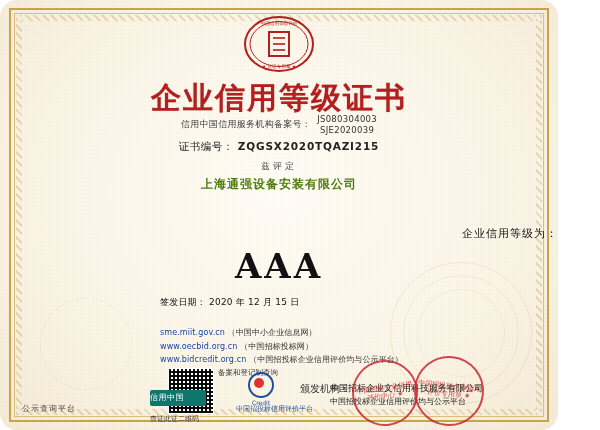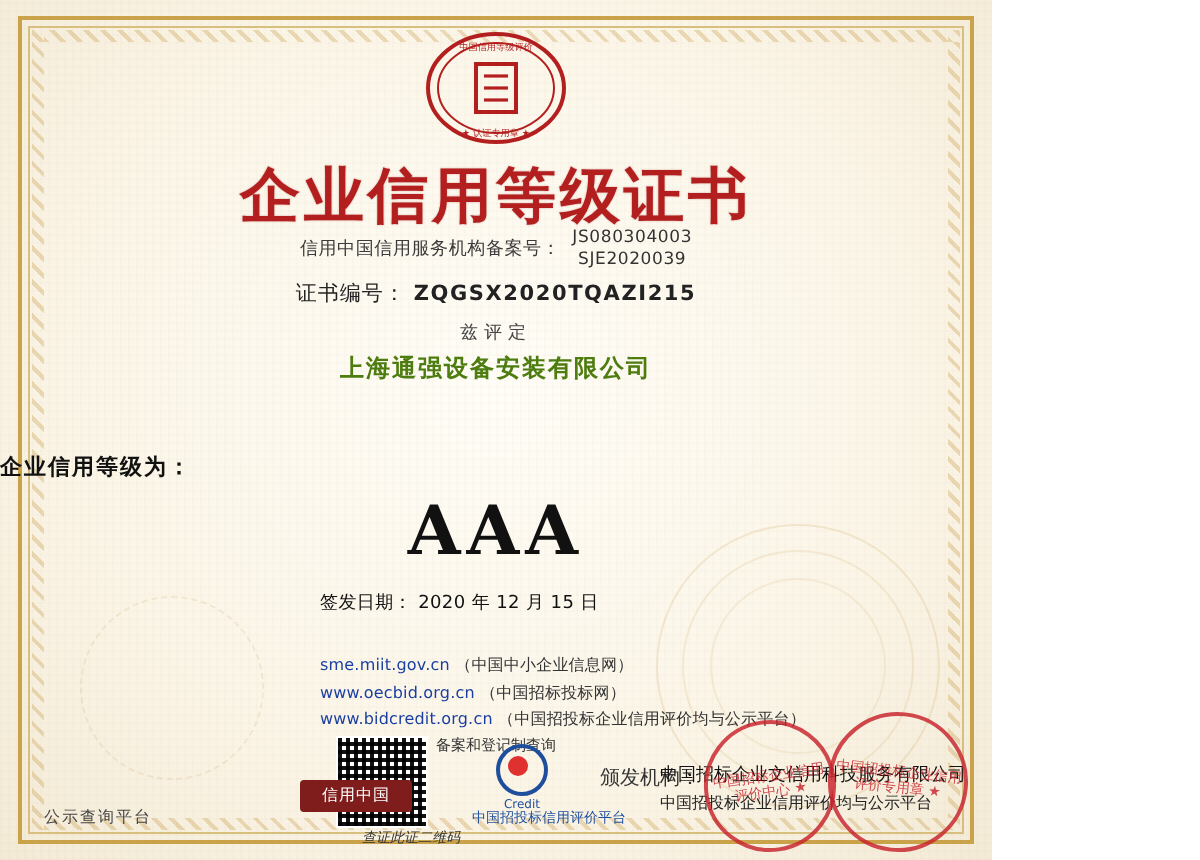--- a/index.html
+++ b/index.html
@@ -8,24 +8,25 @@
     background: #ffffff;
   }
   body {
     width: 600px;
     height: 430px;
     font-family: "DejaVu Sans", "Liberation Sans", sans-serif;
     overflow: hidden;
   }
   .certificate {
     position: relative;
-    width: 496px;
+    width: 558px;
     height: 430px;
     background: #fdfaf2;
     overflow: hidden;
+    border-radius: 17px;
   }
   
   .paper-texture {
     position: absolute;
     inset: 0;
     background:
       repeating-linear-gradient(90deg, rgba(200,180,140,0.045) 0px, rgba(200,180,140,0.045) 1px, transparent 1px, transparent 4px),
       repeating-linear-gradient(0deg, rgba(200,180,140,0.04) 0px, rgba(200,180,140,0.04) 1px, transparent 1px, transparent 4px),
       radial-gradient(ellipse at 50% 45%, #fffdf7 0%, #fbf5e7 60%, #f3ead6 100%);
     pointer-events: none;
@@ -134,24 +135,24 @@
     left: 0; right: 0;
     text-align: center;
     font-size: 9.5px;
     color: #333;
     letter-spacing: 0.5px;
   }
   .grade-label {
     position: absolute;
     top: 226px;
     left: 0; right: 0;
-    text-align: left;
+    text-align: right;
     font-size: 11px;
     color: #111;
-    font-weight: bold;
+    font-weight: normal;
     letter-spacing: 1px;
   }
   .grade-value {
     position: absolute;
     top: 246px;
     left: 0; right: 0;
     text-align: center;
     font-size: 34px;
     font-weight: bold;
     color: #111;
@@ -197,24 +198,23 @@
       repeating-linear-gradient(0deg, #111 0 2px, #fff 2px 4px),
       repeating-linear-gradient(90deg, #111 0 2px, #fff 2px 4px);
     background-blend-mode: multiply;
     border: 1px solid #fff;
   }
   .qr-caption {
     position: absolute;
     left: 150px;
     top: 414px;
     width: 80px;
-    text-align: right;
+    text-align: left;
     font-size: 7px;
     color: #333;
-    font-style: italic;
   }
   .filing-label {
     position: absolute;
     left: 218px;
     top: 368px;
     font-size: 7.5px;
     color: #333;
     writing-mode: horizontal-tb;
   }
   
@@ -245,25 +245,24 @@
     font-size: 6px;
     color: #1f4f9c;
     margin-top: 1px;
   }
   .credit-badge {
     position: absolute;
     left: 150px;
     top: 390px;
     width: 56px;
     height: 16px;
-    background: #7f1d1d;
+    background: #0f766e;
     color: #fff;
     font-size: 8px;
     line-height: 16px;
-    text-align: center;
     border-radius: 2px;
     letter-spacing: 0.5px;
   }
   .platform-note {
     position: absolute;
     left: 236px;
     top: 404px;
     font-size: 7px;
     color: #1f4f9c;
   }

